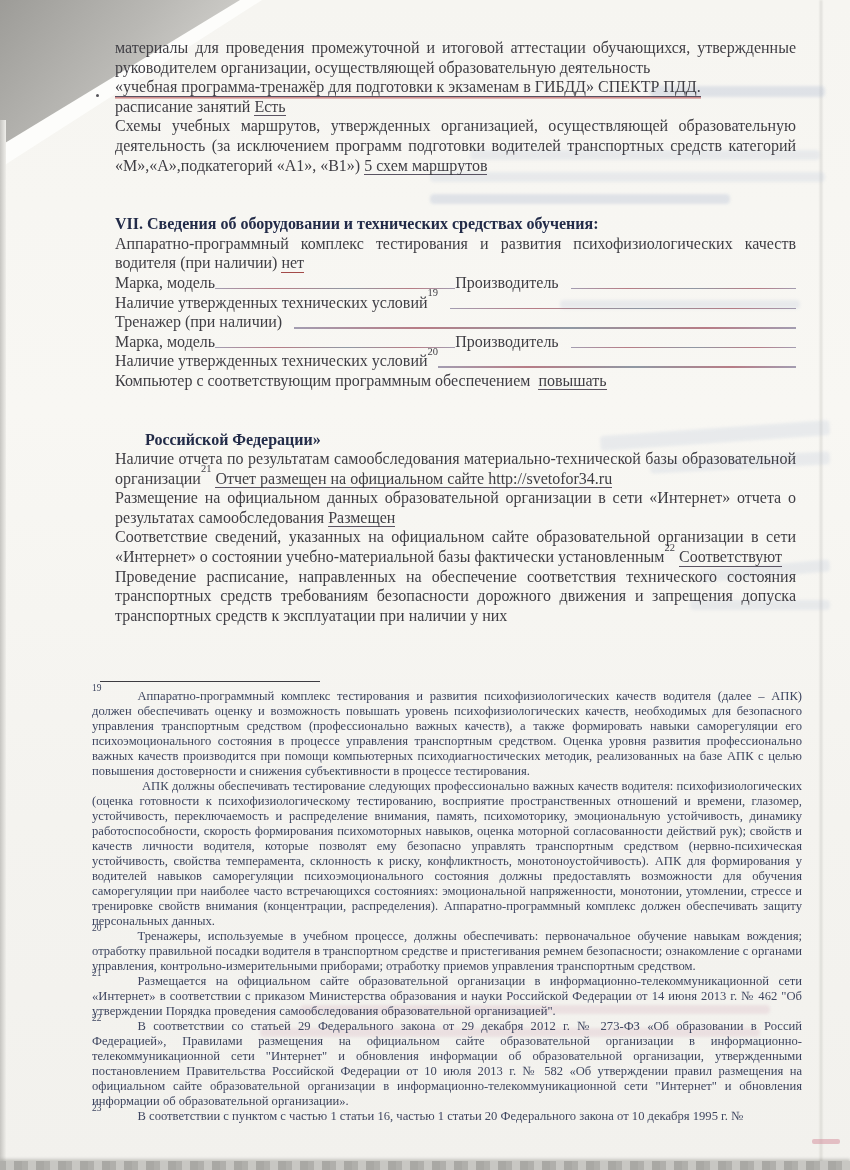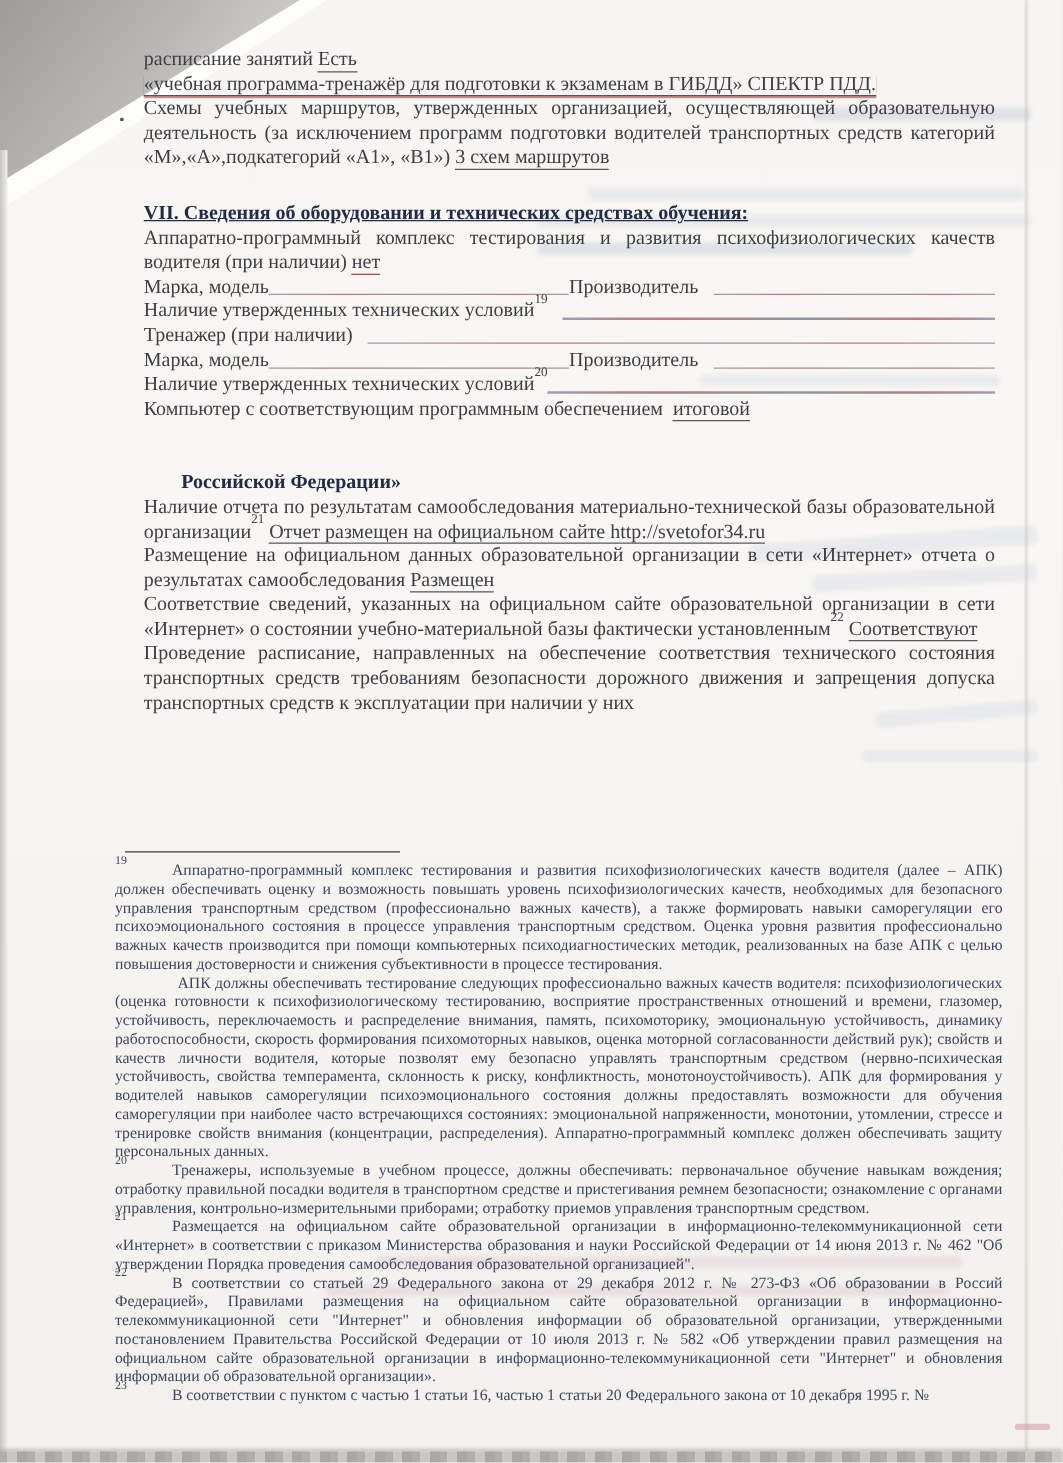--- a/index.html
+++ b/index.html
@@ -30,21 +30,21 @@
   .j{text-align:justify;}
   .sec-title{font-weight:bold;color:#222b48;margin:0;font-size:16px;line-height:19.6px;}
   .indent{margin-left:30px;}
   .tl1{display:block;text-align:justify;text-align-last:justify;}
   .tl2{display:block;margin-top:39px;}
   sup.ref{font-size:10.5px;position:relative;top:-5px;line-height:0;}
   .val{border-bottom:1.2px solid #5a5362;padding-bottom:.5px;}
   .val.redline{border-bottom:1.1px solid #565061;box-shadow:0 1.6px 0 rgba(183,70,70,.6);}
   .val.red{border-bottom:1.3px solid #a34a48;}
   .ml8{margin-left:8px;}
-  .gap-lg{margin-top:25px;text-decoration:underline;}
+  .gap-lg{margin-top:39px;}
   .gap-md{margin-top:9px;}
   .gap-sm{margin-top:6px;}
   
   .row{display:flex;align-items:flex-start;}
   .blank{position:relative;height:19.6px;display:inline-block;}
   .blank::after{content:"";position:absolute;left:0;right:0;bottom:3.2px;height:1.3px;opacity:.8;
     background:linear-gradient(90deg,#8e86a0 0%,#a75e6b 25%,#76808f 55%,#a75e6b 82%,#8e86a0 100%);}
   .b240{width:240px;}
   .grow{flex:1;}
   .spacer12{display:inline-block;width:12px;}
@@ -84,23 +84,24 @@
   <div class="art blue2" style="left:650px;top:456px;width:180px;height:13px;transform:rotate(-3deg)"></div>
   <div class="art blue2" style="left:700px;top:565px;width:130px;height:12px;transform:rotate(-5deg)"></div>
   <div class="art blue2" style="left:690px;top:600px;width:140px;height:10px"></div>
   <div class="art pink" style="left:300px;top:1005px;width:470px;height:9px"></div>
   <div class="art pink" style="left:260px;top:1028px;width:500px;height:9px"></div>
   <div class="pink-dash"></div>
   <div class="dot" style="left:96px;top:94px"></div>
 
   <div class="content">
 
+    <p class="j"><span>материалы для проведения промежуточной и итоговой аттестации обучающихся, утвержденные руководителем организации, осуществляющей образовательную деятельность</span></p>
+    <p><span class="val redline">«учебная программа-тренажёр для подготовки к экзаменам в ГИБДД» СПЕКТР ПДД.</span></p>
     <p><span>расписание занятий</span> <span class="val">Есть</span></p>
-    <p><span class="val redline">«учебная программа-тренажёр для подготовки к экзаменам в ГИБДД» СПЕКТР ПДД.</span></p>
-    <p class="j"><span>Схемы учебных маршрутов, утвержденных организацией, осуществляющей образовательную деятельность (за исключением программ подготовки водителей транспортных средств категорий «М»,«А»,подкатегорий «А1», «В1»)</span>  <span class="val">3 схем маршрутов</span></p>
+    <p class="j"><span>Схемы учебных маршрутов, утвержденных организацией, осуществляющей образовательную деятельность (за исключением программ подготовки водителей транспортных средств категорий «М»,«А»,подкатегорий «А1», «В1»)</span>  <span class="val">5 схем маршрутов</span></p>
 
     <h3 class="sec-title gap-lg">VII. Сведения об оборудовании и технических средствах обучения:</h3>
     <p class="j"><span>Аппаратно-программный комплекс тестирования и развития психофизиологических качеств водителя (при наличии)</span> <span class="val red">нет</span></p>
 
     <div class="row">
       <span>Марка, модель</span>
         <span class="blank b240"></span>
         <span>Производитель</span>
         <span class="spacer12"></span>
         <span class="blank grow"></span>
@@ -119,21 +120,21 @@
       <span>Марка, модель</span>
         <span class="blank b240"></span>
         <span>Производитель</span>
         <span class="spacer12"></span>
         <span class="blank grow"></span>
     </div>
     <div class="row">
       <span><span>Наличие утвержденных технических условий</span><sup class="ref">20</sup></span>
         <span class="blank grow"></span>
     </div>
-    <p><span>Компьютер с соответствующим программным обеспечением</span><span class="val ml8">итоговой</span></p>
+    <p><span>Компьютер с соответствующим программным обеспечением</span><span class="val ml8">повышать</span></p>
 
     <h3 class="sec-title indent gap-md">
       <span class="tl2">Российской Федерации»</span>
     </h3>
     <p class="j gap-sm"><span><span>Наличие отчета по результатам самообследования материально-технической базы образовательной организации</span><sup class="ref">21</sup></span> <span class="val">Отчет размещен на официальном сайте http://svetofor34.ru</span></p>
     <p class="j"><span>Размещение на официальном данных образовательной организации в сети «Интернет»  отчета о результатах самообследования</span> <span class="val">Размещен</span></p>
     <p class="j"><span><span>Соответствие сведений, указанных на официальном сайте образовательной организации в сети «Интернет» о состоянии учебно-материальной базы фактически установленным</span><sup class="ref">22</sup></span> <span class="val">Соответствуют</span></p>
 
     <p class="j gap-sm">Проведение расписание, направленных на обеспечение соответствия технического состояния транспортных средств требованиям безопасности дорожного движения и запрещения допуска транспортных средств к эксплуатации при наличии у них</p>
   </div>

